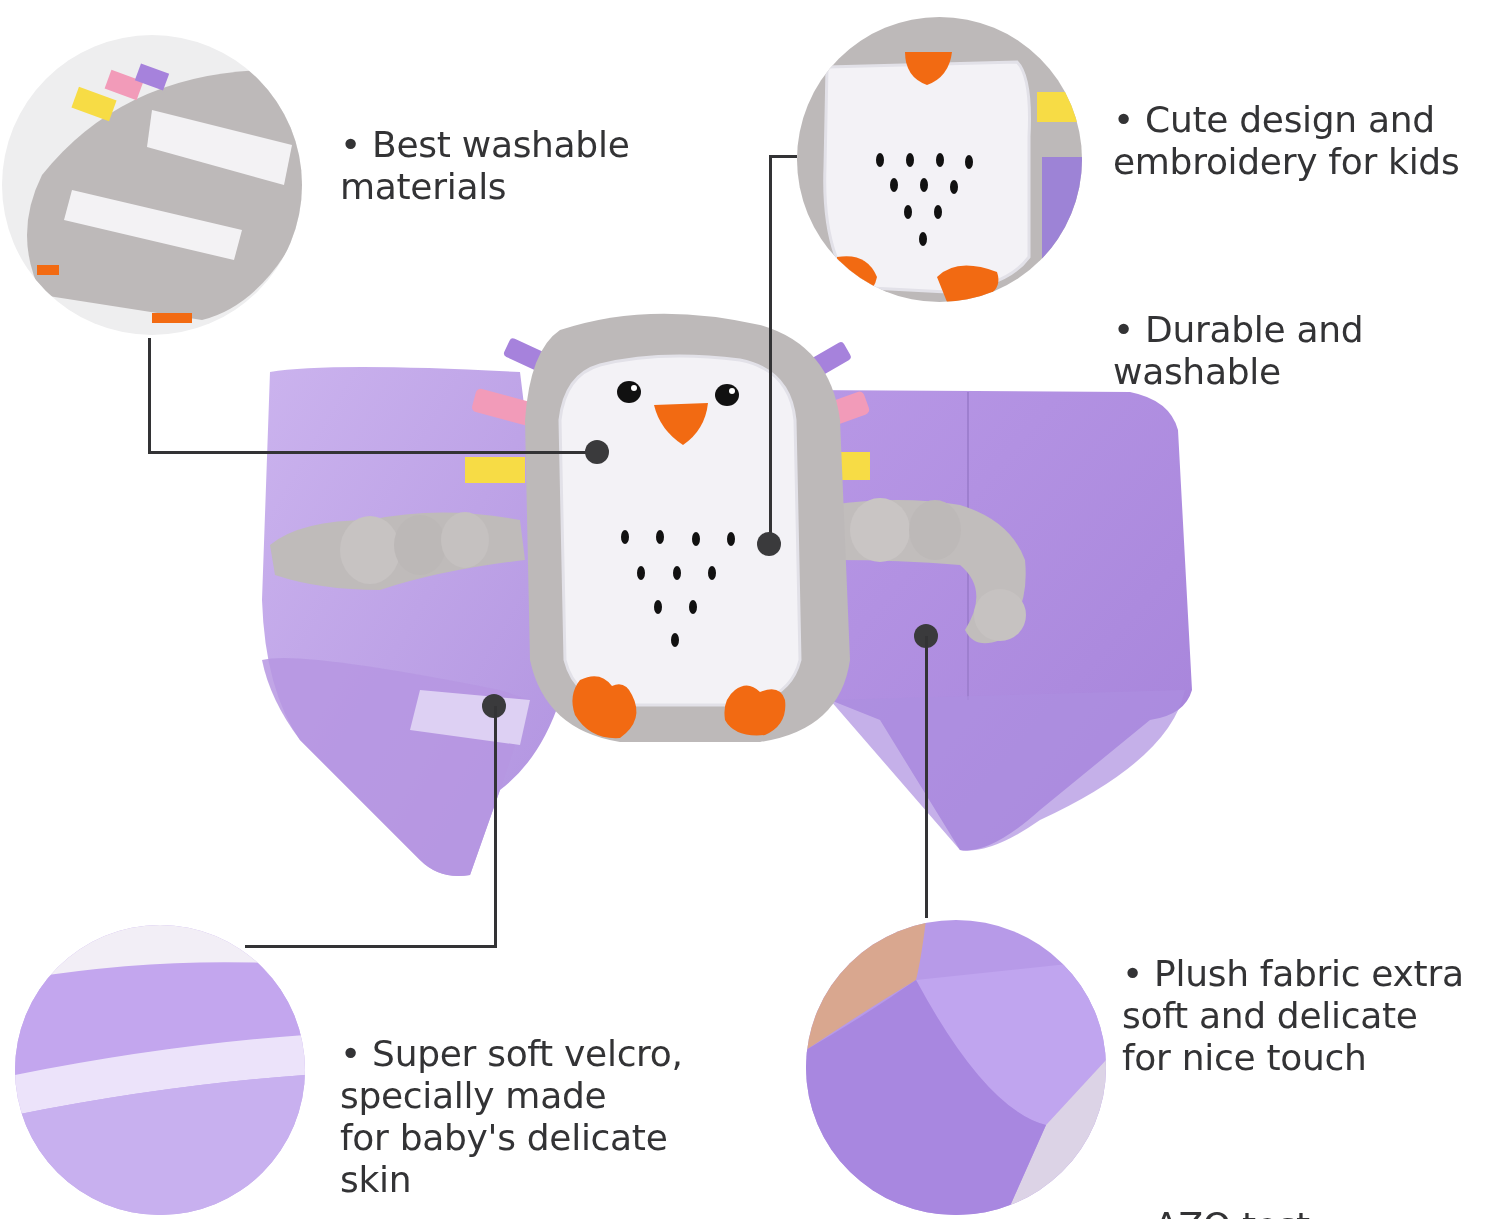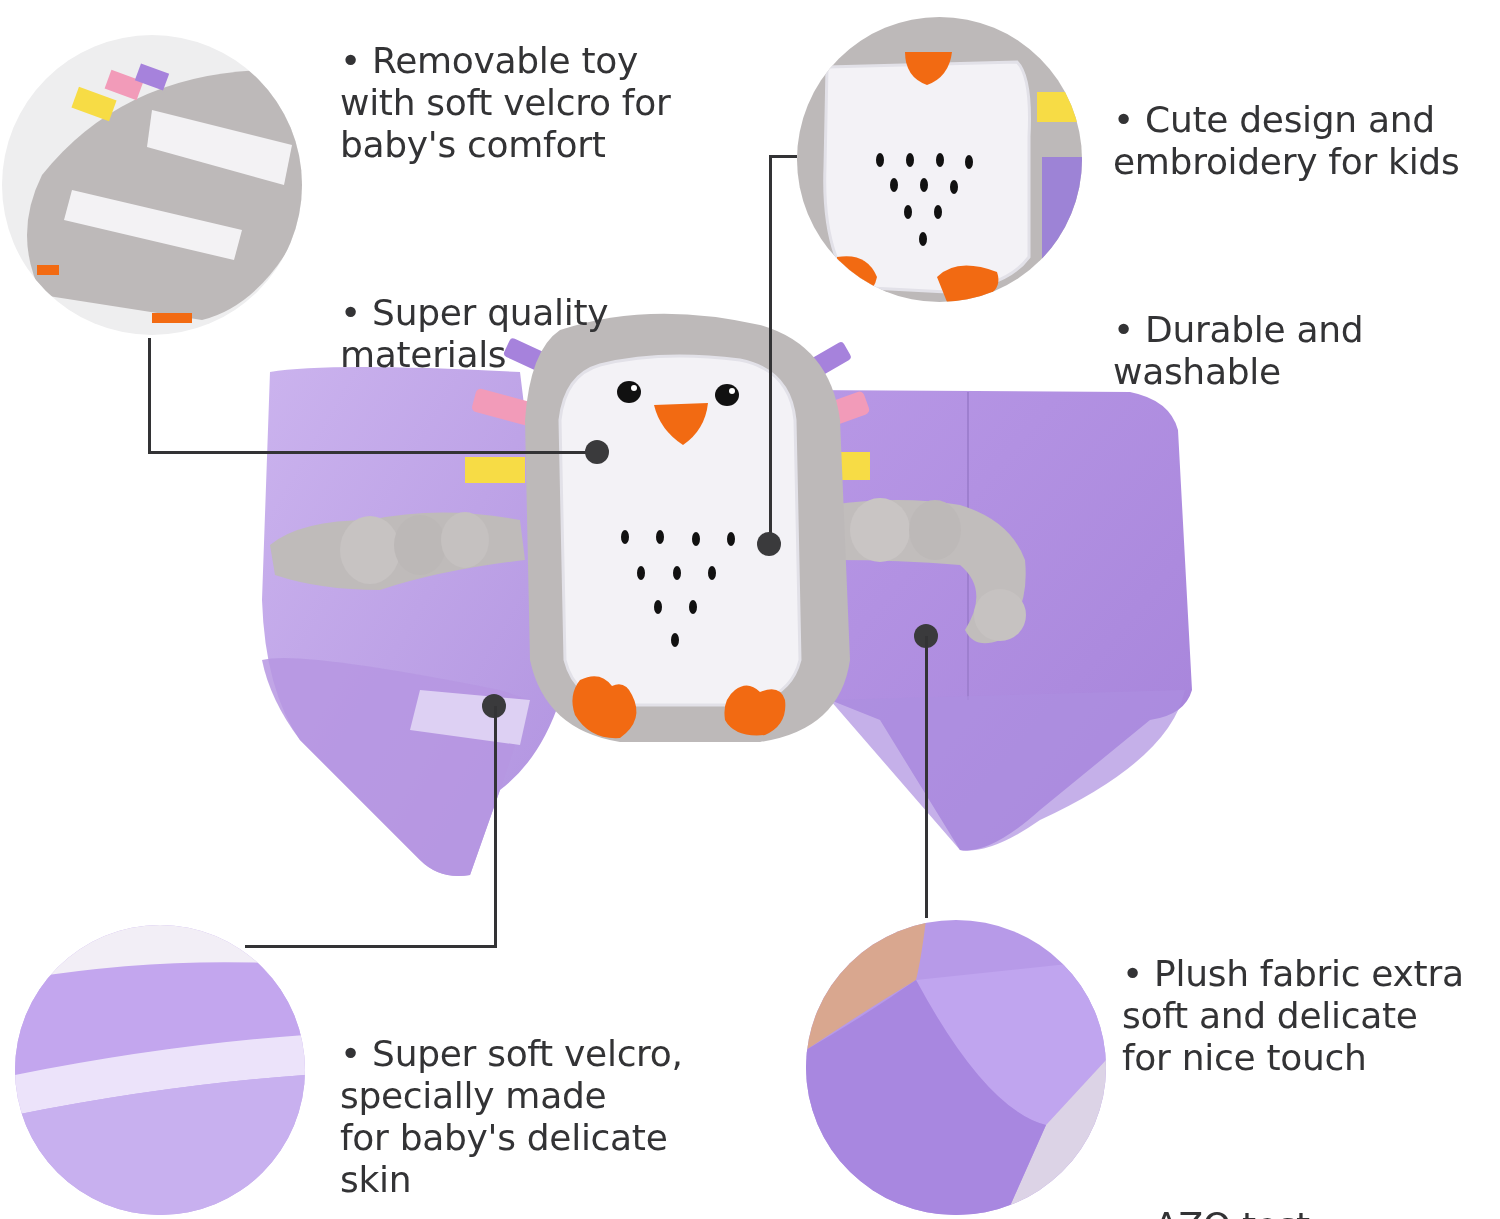--- a/index.html
+++ b/index.html
@@ -168,25 +168,22 @@
 <div class="dot" style="left:757px;top:532px;"></div>
 
 <div class="dot" style="left:482px;top:694px;"></div>
 <div class="line" style="left:494px;top:706px;width:3px;height:242px;"></div>
 <div class="line" style="left:245px;top:945px;width:252px;height:3px;"></div>
 
 <div class="dot" style="left:914px;top:624px;"></div>
 <div class="line" style="left:925px;top:636px;width:3px;height:282px;"></div>
 
 <div class="feature-text" style="left:340px;top:-2px;width:400px;">
-  <span class="bullet">• Removable toy
-with soft velcro for
-baby's comfort</span>
   <span class="gap"></span>
-  <span class="bullet">• Super quality
+  <span class="bullet">• Best washable
 materials</span>
 </div>
 
 <div class="feature-text" style="left:1113px;top:57px;width:390px;">
   <span class="bullet">• Cute design and
 embroidery for kids</span>
   <span class="gap"></span>
   <span class="bullet">•  Durable and
 washable</span>
 </div>

